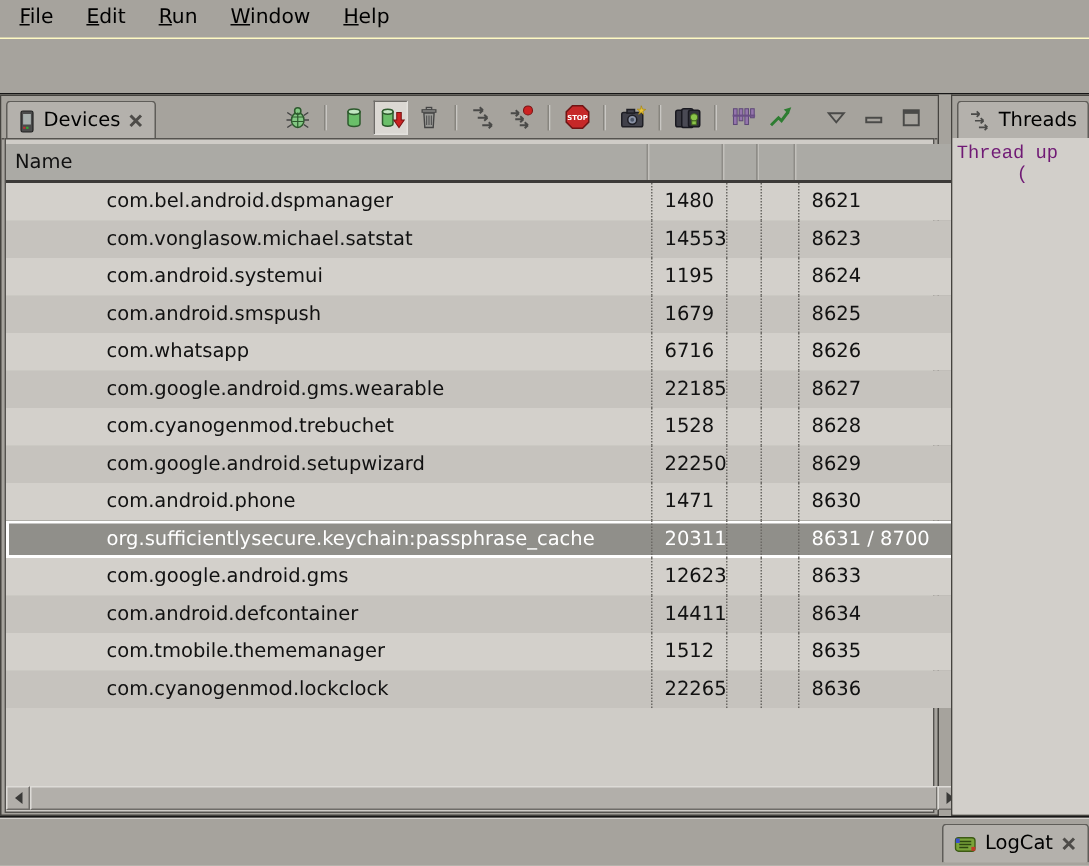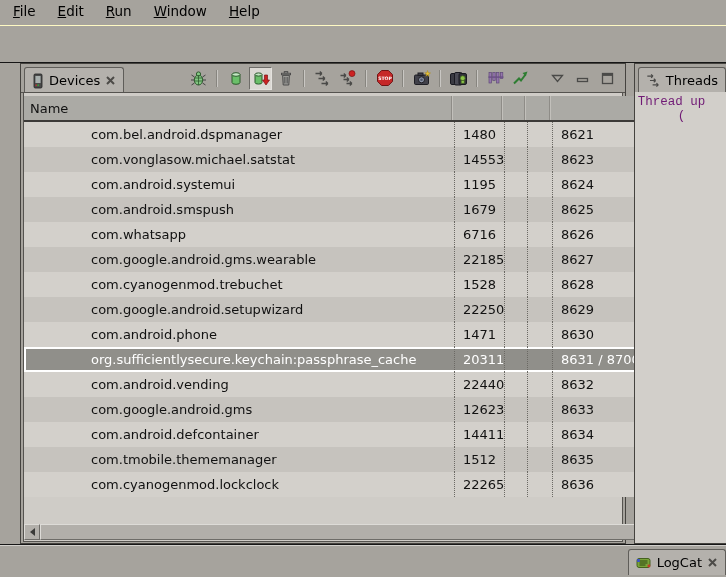--- a/index.html
+++ b/index.html
@@ -13,21 +13,21 @@
   
   .menubar{position:absolute;top:0;left:0;right:0;height:25px;background:#a6a39d;
     border-bottom:3px solid #fef9c3;display:flex;align-items:flex-start;padding-left:2px;}
   .menu-item{padding:3px 11px;font-size:13.5px;color:#000;cursor:default;}
   
   .toolbar-strip{position:absolute;top:26px;left:0;right:0;height:36px;background:#a6a39d;
     border-bottom:1px solid #161616;}
   
   .main{position:absolute;top:63px;left:0;right:0;height:481px;display:flex;}
   .panel{position:relative;background:#a6a39d;border:1px solid #45433f;box-sizing:border-box;}
-  .devices-panel{width:662px;margin-left:20px;}
+  .devices-panel{width:662px;}
   .sash{width:8px;background:#a6a39d;}
   .threads-panel{flex:1;border-right:none;}
   .tabrow{height:28px;position:relative;display:flex;align-items:flex-end;
     border-bottom:1px solid #55534f;background:#a6a39d;}
   .tab{display:inline-flex;align-items:center;gap:5px;height:25px;padding:0 7px;
     background:#b4b1ac;border:1px solid #5f5d59;border-bottom:none;
     border-radius:3px 3px 0 0;margin-left:3px;position:relative;top:1px;white-space:nowrap;}
   .tab-label{font-size:13px;color:#000;}
   
   .vtoolbar{margin-left:auto;display:flex;align-items:center;padding-right:6px;gap:2px;height:100%;}
@@ -309,27 +309,20 @@
           <div class="c c-port">8630</div>
         </div>
         <div class="trow sel">
           <div class="c c-name">org.sufficientlysecure.keychain:passphrase_cache</div>
           <div class="c c-pid">20311</div>
           <div class="c c-e1"></div>
           <div class="c c-e2"></div>
           <div class="c c-port">8631 / 8700</div>
         </div>
         <div class="trow">
-          <div class="c c-name">com.android.vending</div>
-          <div class="c c-pid">22440</div>
-          <div class="c c-e1"></div>
-          <div class="c c-e2"></div>
-          <div class="c c-port">8632</div>
-        </div>
-        <div class="trow">
           <div class="c c-name">com.google.android.gms</div>
           <div class="c c-pid">12623</div>
           <div class="c c-e1"></div>
           <div class="c c-e2"></div>
           <div class="c c-port">8633</div>
         </div>
         <div class="trow">
           <div class="c c-name">com.android.defcontainer</div>
           <div class="c c-pid">14411</div>
           <div class="c c-e1"></div>

